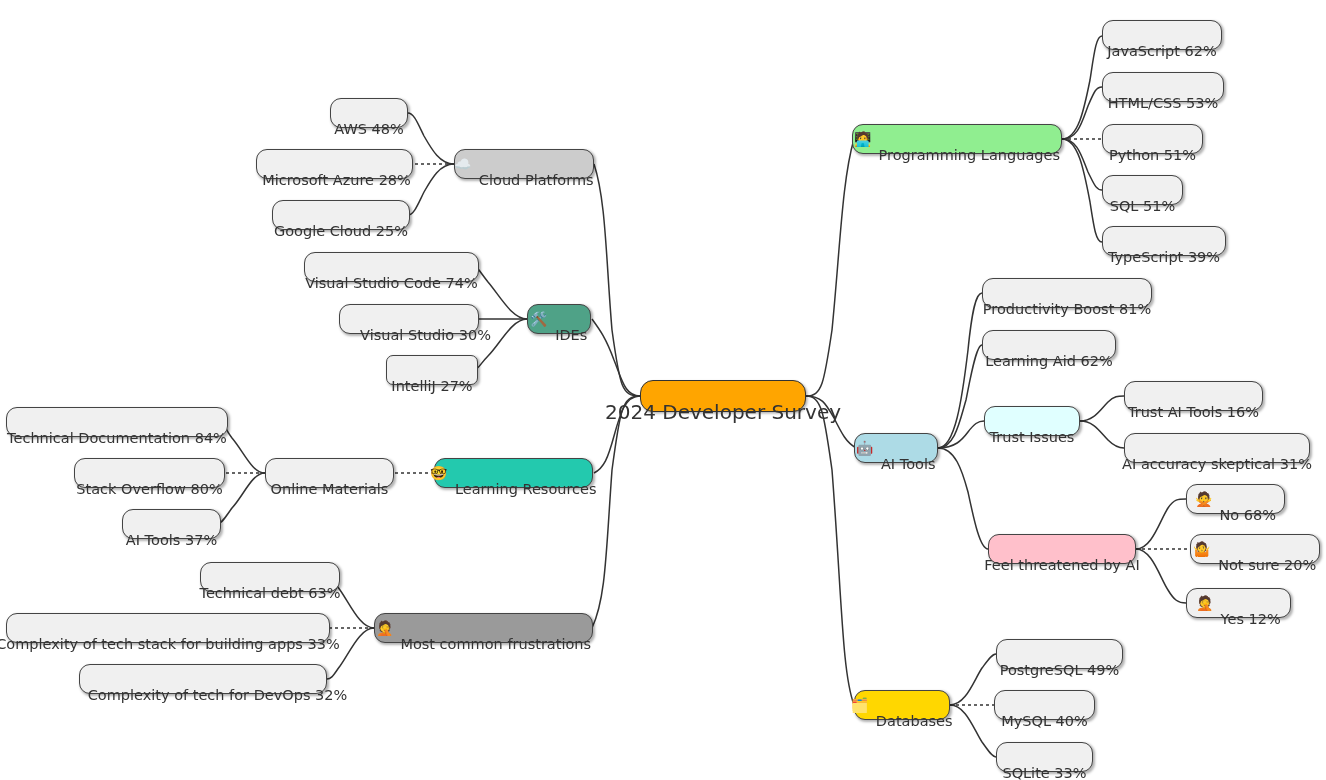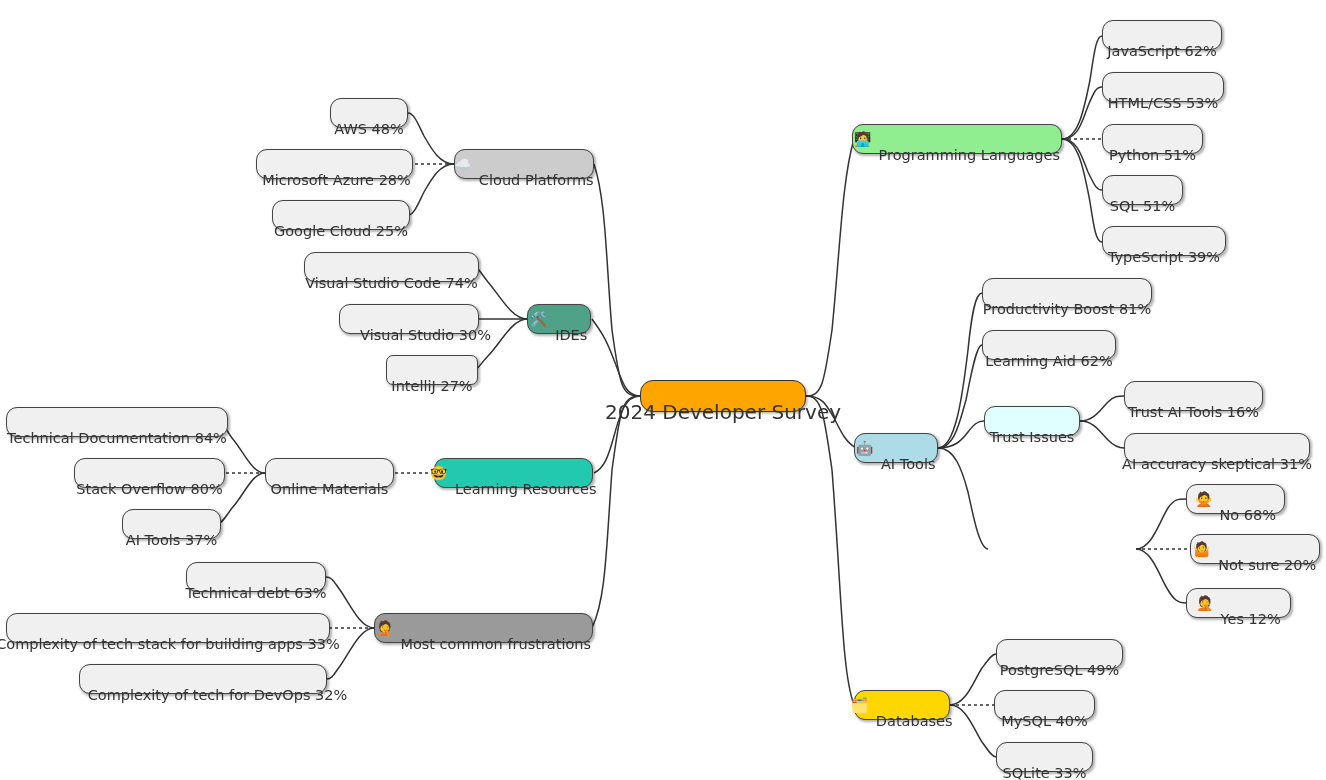--- a/index.html
+++ b/index.html
@@ -170,21 +170,21 @@
     <span class="lbl">Stack Overflow 80%</span>
   </div>
   <div class="node" style="left:122px; top:509px; width:99px;">
     <span class="lbl">AI Tools 37%</span>
   </div>
 
   <div class="node frustr" style="left:374px; top:613px; width:219px;">
     <span class="emoji">🤦</span>
     <span class="lbl">Most common frustrations</span>
   </div>
-  <div class="node" style="left:186px; top:562px; width:140px;">
+  <div class="node" style="left:200px; top:562px; width:140px;">
     <span class="lbl">Technical debt 63%</span>
   </div>
   <div class="node" style="left:6px; top:613px; width:324px;">
     <span class="lbl">Complexity of tech stack for building apps 33%</span>
   </div>
   <div class="node" style="left:79px; top:664px; width:248px;padding-left:40px;">
     <span class="lbl">Complexity of tech for DevOps 32%</span>
   </div>
 
   <div class="node proglang" style="left:852px; top:124px; width:210px;">
@@ -219,20 +219,23 @@
   </div>
   <div class="node trust" style="left:984px; top:406px; width:96px;">
     <span class="lbl">Trust Issues</span>
   </div>
   <div class="node" style="left:1124px; top:381px; width:139px;">
     <span class="lbl">Trust AI Tools 16%</span>
   </div>
   <div class="node" style="left:1124px; top:433px; width:186px;">
     <span class="lbl">AI accuracy skeptical 31%</span>
   </div>
+  <div class="node threat" style="left:988px; top:534px; width:148px;">
+    <span class="lbl">Feel threatened by AI</span>
+  </div>
   <div class="node" style="left:1186px; top:484px; width:99px;">
     <span class="emoji">🙅</span>
     <span class="lbl">No 68%</span>
   </div>
   <div class="node" style="left:1190px; top:534px; width:130px;">
     <span class="emoji">🤷</span>
     <span class="lbl">Not sure 20%</span>
   </div>
   <div class="node" style="left:1186px; top:588px; width:105px;">
     <span class="emoji">🤦</span>

